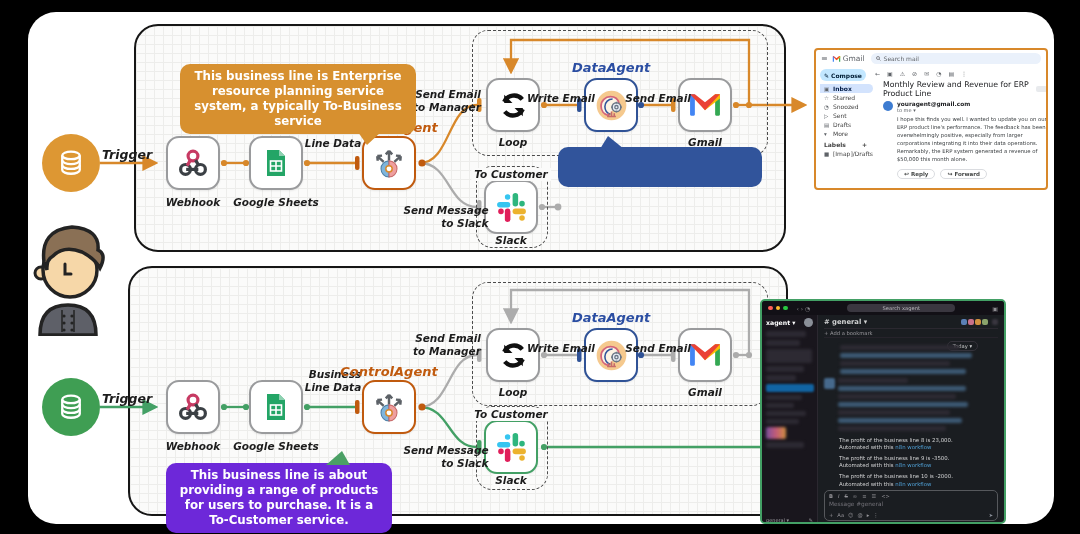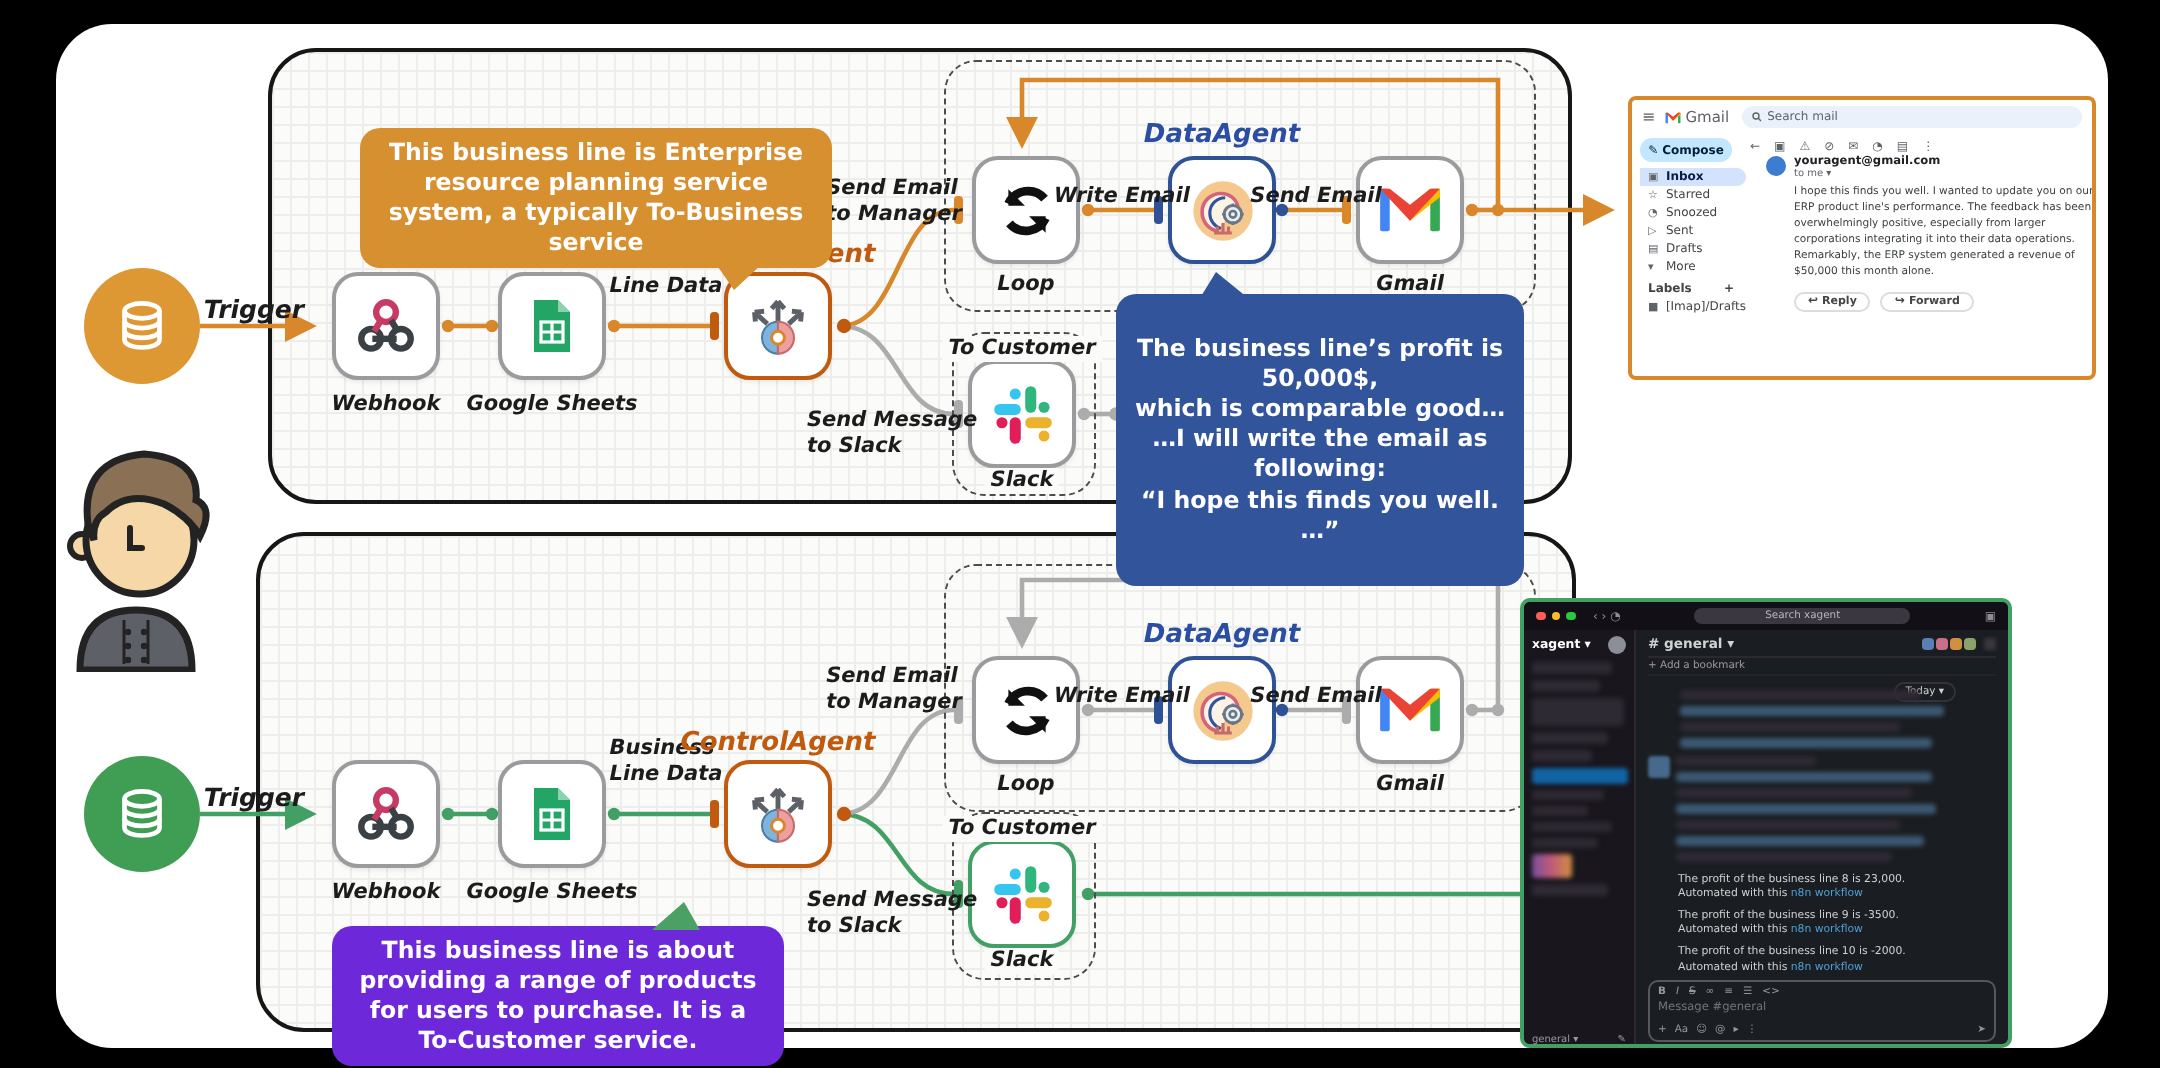--- a/index.html
+++ b/index.html
@@ -14,21 +14,21 @@
   .panel2{left:128px;top:266px;width:660px;height:250px;}
   .wires{position:absolute;left:0;top:0;width:1080px;height:534px;pointer-events:none;}
   .dashedbox{position:absolute;border:1.8px dashed #4c4c4c;border-radius:16px;}
   .node{position:absolute;width:54px;height:54px;background:#fff;border:2px solid #9a9b9d;border-radius:13px;
         display:flex;align-items:center;justify-content:center;box-shadow:0 1px 2px rgba(0,0,0,.08);}
   .node.ob{border-color:#c05a0e;}
   .node.bb{border-color:#2f5296;border-width:2.4px;}
   .node.gb{border-color:#43a065;}
   .trigger{position:absolute;width:58px;height:58px;border-radius:50%;display:flex;align-items:center;justify-content:center;}
   .lbl{position:absolute;transform:translateX(-50%);font-style:italic;font-weight:600;font-size:10.5px;color:#1c1c1c;
-       text-align:left;white-space:pre-line;line-height:1.25;}
+       text-align:right;white-space:pre-line;line-height:1.25;}
   .lbl.big{font-size:13px;font-weight:bold;}
   .lbl.orange{color:#c05a0e;}
   .lbl.blue{color:#2b4ea2;}
   .callout{position:absolute;color:#fff;font-weight:600;font-size:11.8px;line-height:1.28;text-align:center;
            border-radius:10px;padding:5px 8px;z-index:6;}
   .callout .tail{position:absolute;width:0;height:0;}
   .co-orange{background:#d7902f;}
   .co-blue{background:#31549b;}
   .co-green{background:#6d28d9;}
   .centernote{position:absolute;left:151px;top:227px;width:262px;height:66px;background:#fff;border:2.5px solid #111;
@@ -395,24 +395,20 @@
   <div class="lbl" style="left:511px;top:408px;background:#fbfbfa;padding:0 3px;z-index:3">To Customer</div>
   <div class="lbl" style="left:446px;top:444px">Send Message
 to Slack</div>
   <div class="lbl" style="left:511px;top:474px;background:#fbfbfa;padding:0 3px;z-index:3">Slack</div>
 
   <div class="callout co-orange" style="left:180px;top:64px;width:236px">
     <span>This business line is Enterprise resource planning service system, a typically To-Business service</span>
     <span class="tail" style="left:178px;bottom:-11px;border-left:9px solid transparent;border-right:14px solid transparent;border-top:13px solid #d7902f"></span>
   </div>
   <div class="callout co-blue" style="left:558px;top:147px;width:204px;white-space:pre-line">
-    <span>The business line’s profit is 50,000$,
-which is comparable good…
-…I will write the email as following:
-“I hope this finds you well. …”</span>
     <span class="tail" style="left:42px;top:-11px;border-left:8px solid transparent;border-right:16px solid transparent;border-bottom:13px solid #31549b"></span>
   </div>
   <div class="callout co-green" style="left:166px;top:463px;width:226px">
     <span>This business line is about providing a range of products for users to purchase. It is a To-Customer service.</span>
     <span class="tail" style="left:160px;top:-12px;border-left:16px solid transparent;border-right:8px solid transparent;border-bottom:14px solid #4ba065"></span>
   </div>
 
 
   <div class="gmailshot">
     <div class="gm-top">
@@ -474,20 +470,24 @@
         <div class="gm-toolbar">
           <span>←</span>
           <span>▣</span>
           <span>⚠</span>
           <span>⊘</span>
           <span>✉</span>
           <span>◔</span>
           <span>▤</span>
           <span>⋮</span>
         </div>
+        <div class="gm-subject">
+          <span>Monthly Review and Revenue for ERP Product Line</span>
+          <span class="gm-chip"></span>
+        </div>
         <div class="gm-sender">
           <span class="gm-avatar"></span>
           <span>
             <div class="gm-from">youragent@gmail.com</div>
             <div class="gm-tome">to me ▾</div>
           </span>
         </div>
         <div class="gm-bodytext">I hope this finds you well. I wanted to update you on our ERP product line's performance. The feedback has been overwhelmingly positive, especially from larger corporations integrating it into their data operations. Remarkably, the ERP system generated a revenue of $50,000 this month alone.</div>
         <div class="gm-btns">
           <span class="gm-btn">

